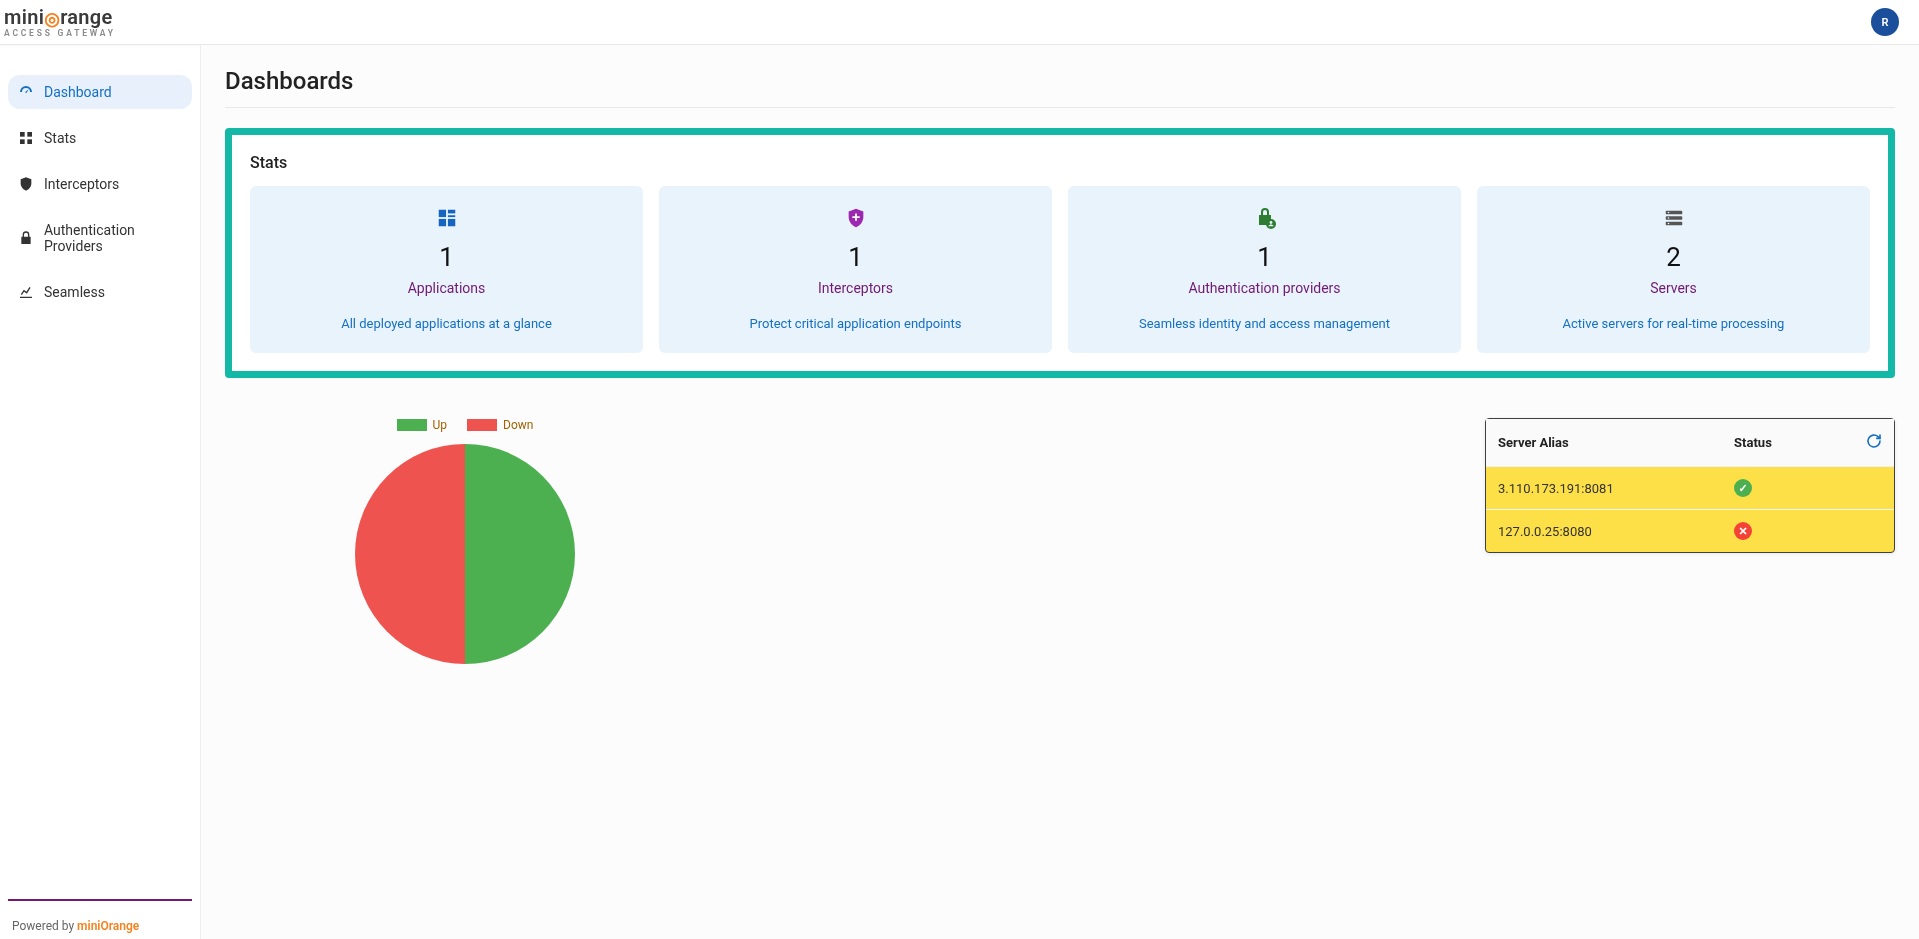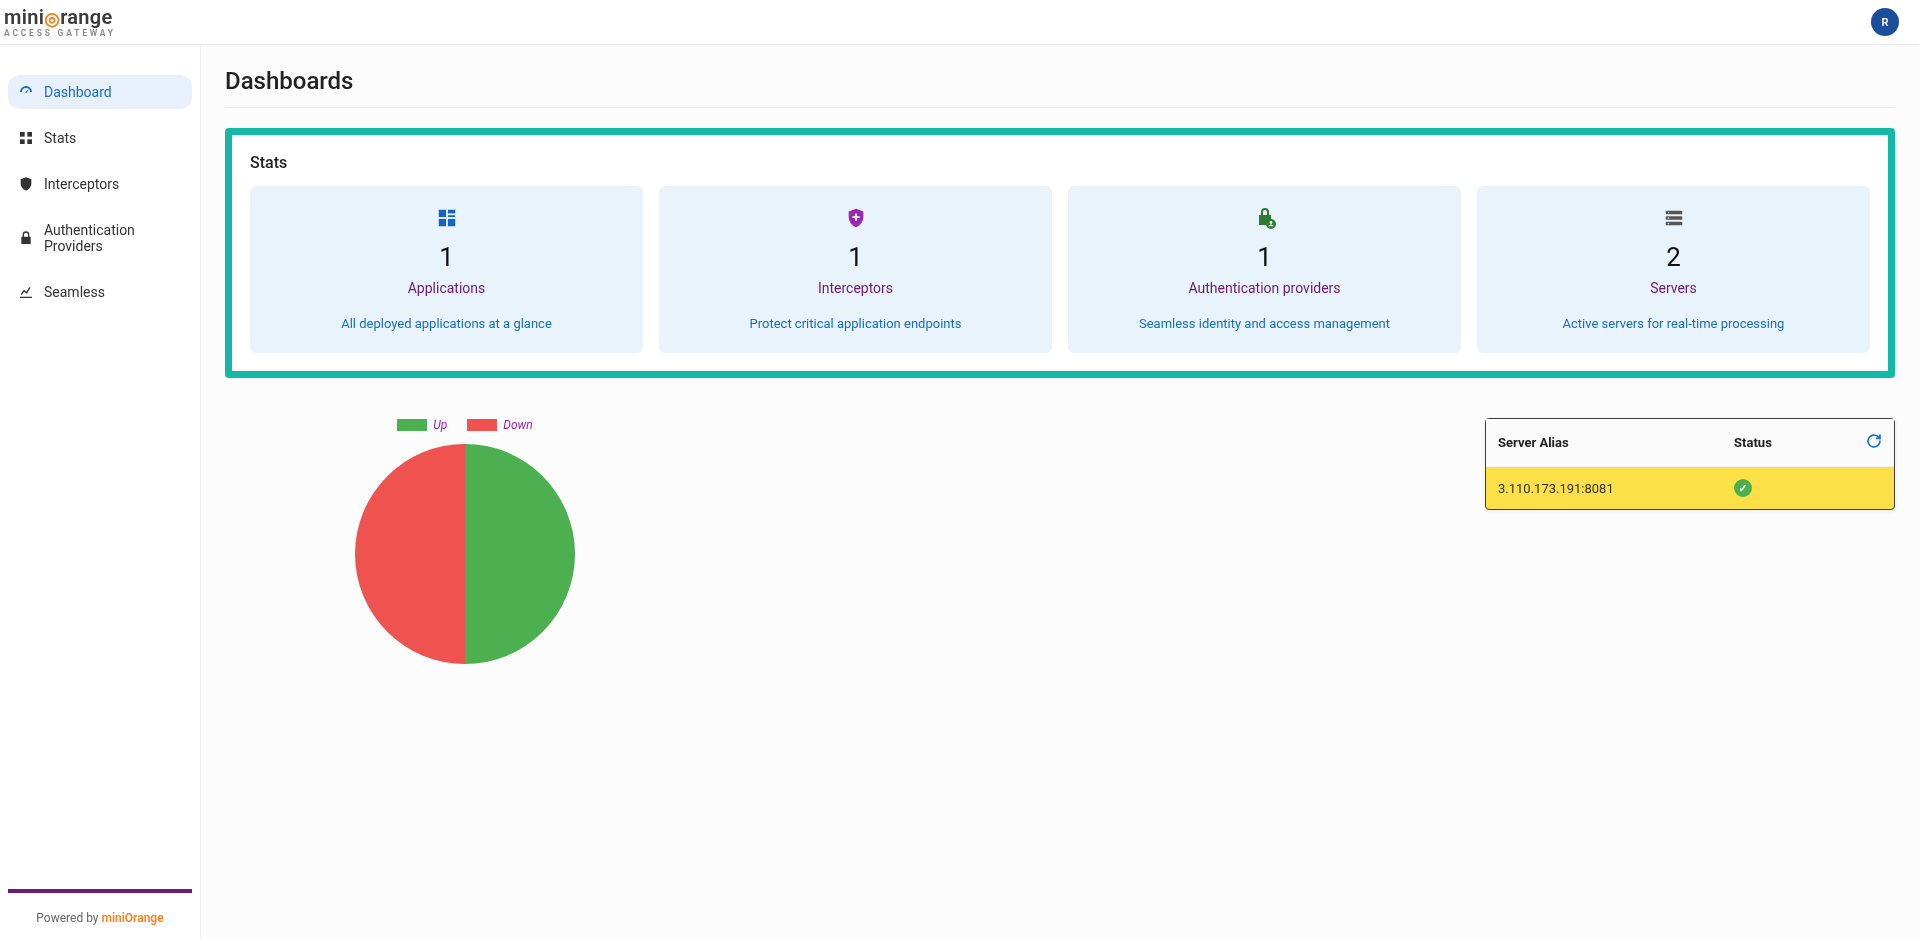--- a/index.html
+++ b/index.html
@@ -40,23 +40,23 @@
   border-radius: 12px;
   cursor: pointer;
   font-size: 14px;
   color: #333;
   margin-bottom: 12px;
 }
 .nav-item.active { background: #e8f0fb; color: #1570c3; }
 .nav-item .icn { width: 16px; height: 16px; display: inline-flex; align-items: center; justify-content: center; }
 .sidebar-footer {
   margin-top: auto;
-  border-top: 4px solid #701a75;
-  padding: 18px 4px 14px 4px;
-  text-align: center;
+  border-top: 2px solid #701a75;
+  padding: 18px 4px 6px 4px;
+  text-align: left;
   font-size: 12px;
   color: #666;
 }
 .sidebar-footer .mo { color: #f58220; font-weight: 600; }
 
 .main { flex: 1; padding: 22px 24px 40px 24px; background: #fcfcfc; }
 .page-title { font-size: 24px; font-weight: 500; color: #222; padding-bottom: 12px; border-bottom: 1px solid #e8e8e8; }
 
 .panel {
   background: #fff;
@@ -80,21 +80,21 @@
 }
 .card-icon { height: 24px; display: flex; align-items: center; justify-content: center; }
 .card-value { font-size: 26px; font-weight: 400; color: #111; margin-top: 4px; }
 .card-label { font-size: 14px; color: #701a75; }
 .card-desc { font-size: 13px; color: #1570c3; margin-top: 12px; cursor: pointer; }
 
 .health { margin-top: 40px; }
 .health-title { font-size: 24px; font-weight: 500; color: #222; margin-bottom: 18px; }
 .health-row { display: flex; align-items: flex-start; gap: 30px; }
 .chart-area { width: 480px; }
-.legend { display: flex; justify-content: center; gap: 20px; margin-bottom: 12px; font-size: 12px; color: #a21caf; font-style: italic; }
+.legend { display: flex; justify-content: center; gap: 20px; margin-bottom: 12px; font-size: 12px; color: #a16207; }
 .legend-item { display: flex; align-items: center; gap: 6px; }
 .legend-swatch { width: 30px; height: 12px; display: inline-block; }
 .pie { width: 220px; height: 220px; border-radius: 50%; margin: 0 auto; }
 
 .server-table {
   margin-left: auto;
   width: 410px;
   border: 1px solid #404040;
   border-radius: 4px;
   box-shadow: 0 1px 4px rgba(0,0,0,0.08);
@@ -273,19 +273,24 @@
                   </span>
                 </th>
               </tr>
             </thead>
             <tbody id="server-rows">
                 <tr>
                   <td>3.110.173.191:8081</td>
                   <td><span class="status-icon status-up">✓</span></td>
                   <td></td>
                 </tr>
+                <tr>
+                  <td>127.0.0.25:8080</td>
+                  <td><span class="status-icon status-down">✕</span></td>
+                  <td></td>
+                </tr>
               </tbody>
           </table>
         </div>
       </div>
     </section>
   </main>
 </div>
 
 </body></html>

